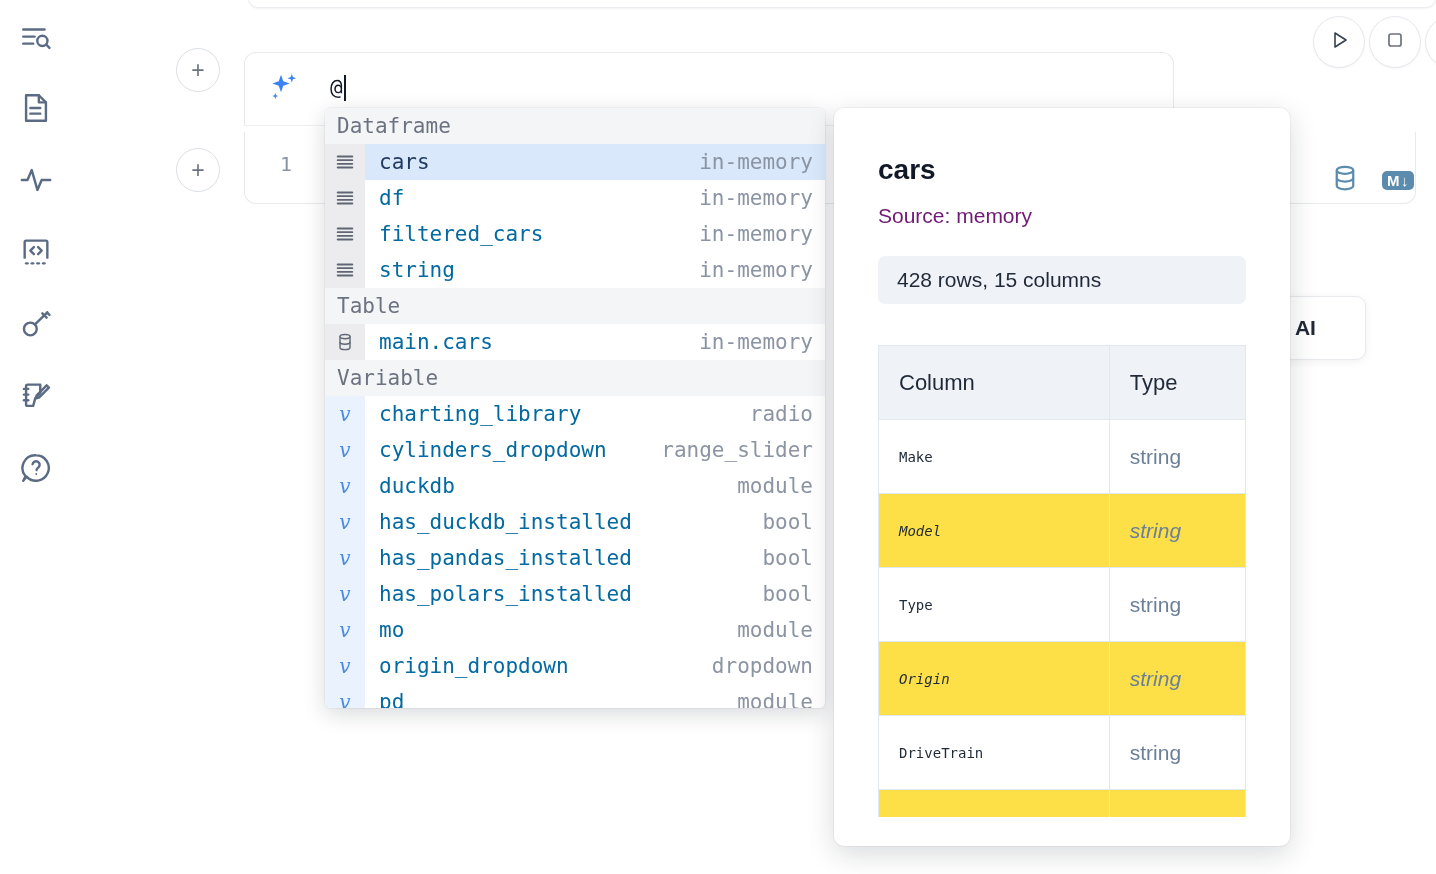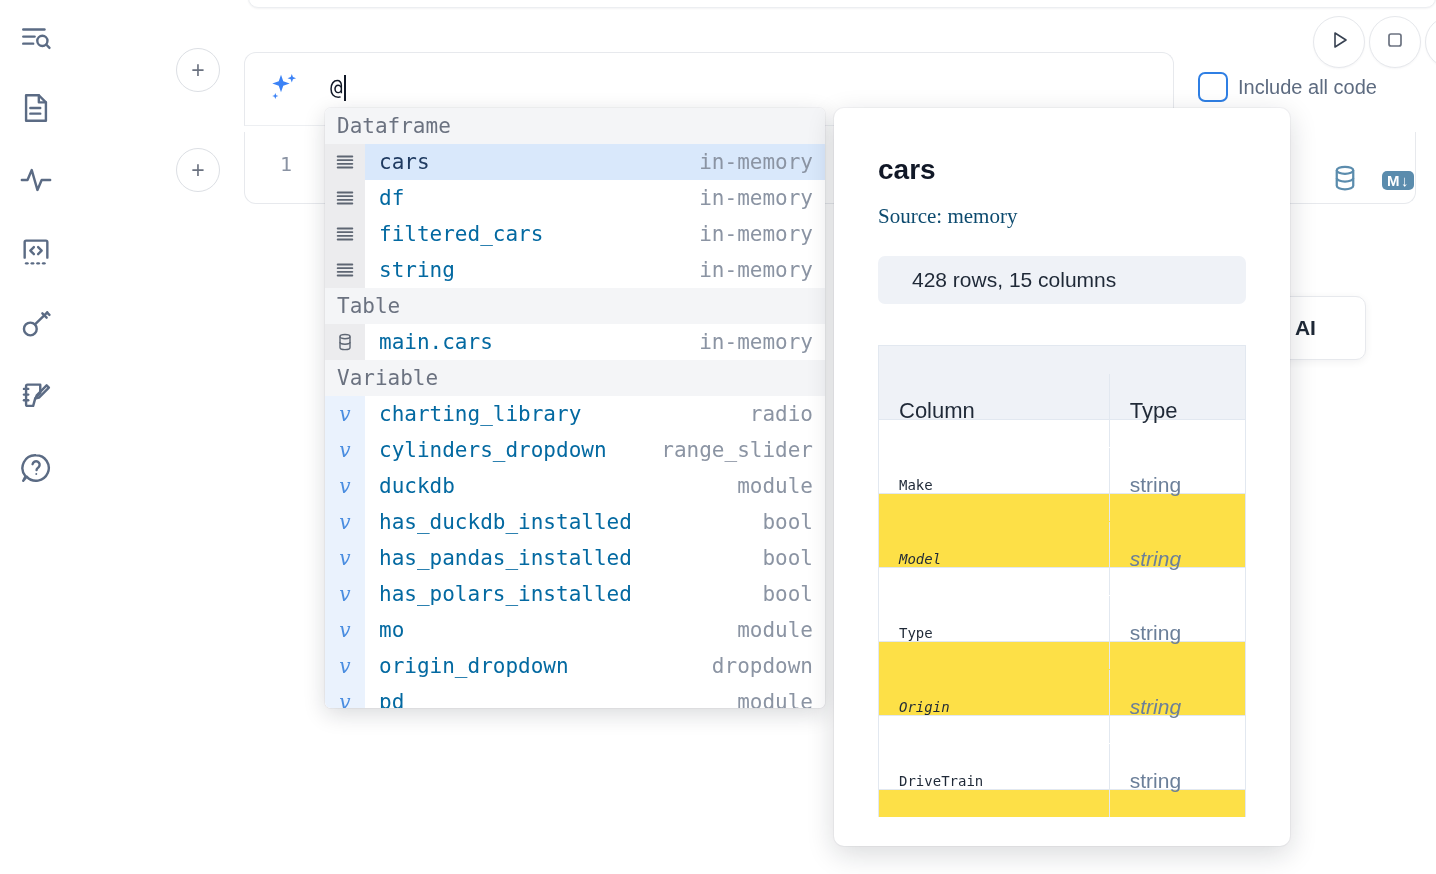--- a/index.html
+++ b/index.html
@@ -140,34 +140,34 @@
   
   .pv {
     position:absolute; left:834px; top:108px; width:456px; height:738px;
     background:#fff; border-radius:10px;
     box-shadow:0 8px 28px rgba(16,24,40,.16), 0 0 0 1px rgba(16,24,40,.04);
     overflow:hidden; z-index:50;
   }
   .pv-title {
     position:absolute; left:44px; top:46px; font-size:28px; font-weight:bold; color:#111827;
   }
-  .pv-src { position:absolute; left:44px; top:96px; font-size:21px; color:#0c4a6e;font-family:Liberation Serif, serif; }
+  .pv-src { position:absolute; left:44px; top:96px; font-size:21px; color:#701a75; }
   .pv-chip {
     position:absolute; left:44px; top:148px; width:368px; height:48px;
     background:#eff2f7; border-radius:7px; display:flex; align-items:center;
-    padding-left:34px; font-size:21px; color:#1f2937;
+    padding-left:19px; font-size:21px; color:#1f2937;
   }
   .pv-table {
     position:absolute; left:44px; top:237px; width:368px; height:472px;
     border:1px solid #e2e8f0; border-bottom:none; overflow:hidden;
   }
   .pv-tr { display:flex; height:74px; border-bottom:1px solid #e2e8f0; }
   .pv-tr.head { background:#eff2f7; }
   .pv-th, .pv-td {
-    display:flex; align-items:center; padding-left:20px; height:100%;margin-top:28px;
+    display:flex; align-items:center; padding-left:20px; height:100%;
   }
   .pv-th:first-child, .pv-td:first-child { width:232px; border-right:1px solid #e2e8f0; }
   .pv-th:last-child, .pv-td:last-child { width:136px; }
   .pv-th { font-size:22px; color:#1f2937; }
   .pv-td.col {
     font-family:"DejaVu Sans Mono","Liberation Mono",monospace;
     font-size:14px; color:#1f2937;
   }
   .pv-td.typ { font-size:21px; color:#6b7f99; }
   .pv-tr.alt { background:#fde047;font-style:italic; }
@@ -271,24 +271,20 @@
   </div>
   <div class="circ-btn circ-stop">
     <span>
       <svg width="24" height="24" viewBox="0 0 24 24" fill="none" stroke="#6b7280" stroke-width="1.7">
         <rect x="6" y="6" width="12" height="12" rx="2"></rect>
       </svg>
     </span>
   </div>
   <div class="circ-btn circ-third"></div>
 
-  <div class="include-row">
-    <div class="chk"></div>
-    <span class="include-lbl">Include all code</span>
-  </div>
 
   <div class="cell-shadow"></div>
   <div class="code-cell"></div>
   <div class="gutter-num">1</div>
   <div class="cell-icons">
     <span>
       <svg width="30" height="30" viewBox="0 0 24 24" fill="none" stroke="#5b8cad" stroke-width="1.8">
         <ellipse cx="12" cy="5.8" rx="6.6" ry="2.8"></ellipse>
         <path d="M5.4 5.8v12.4c0 1.55 2.95 2.8 6.6 2.8s6.6-1.25 6.6-2.8V5.8"></path>
         <path d="M5.4 12c0 1.55 2.95 2.8 6.6 2.8s6.6-1.25 6.6-2.8"></path>

